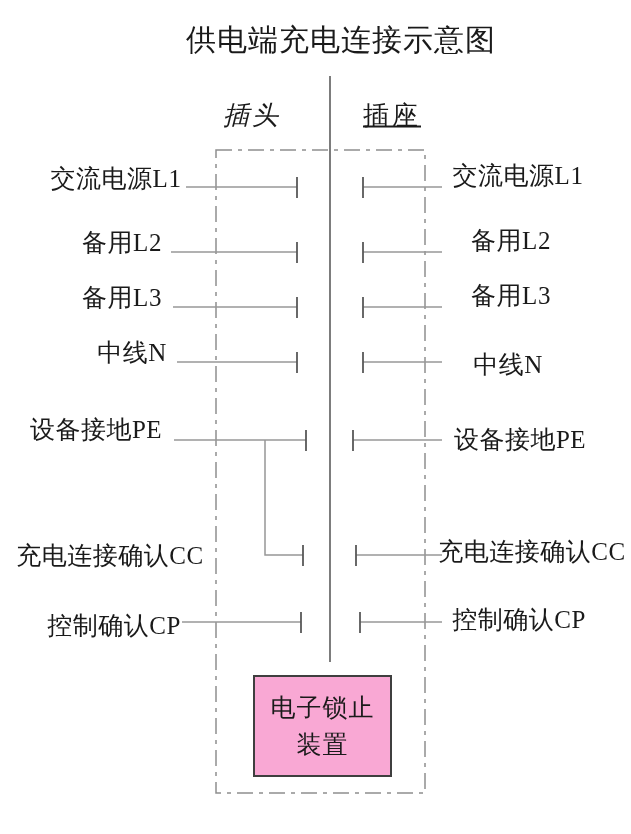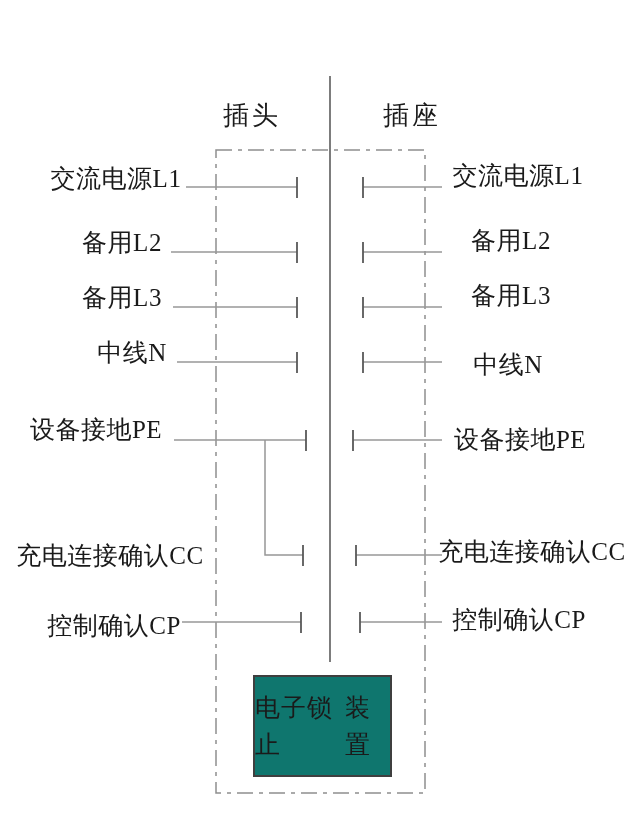--- a/index.html
+++ b/index.html
@@ -68,23 +68,23 @@
     letter-spacing: 3px;
   }
   .lock-box {
     position: absolute;
     left: 253px;
     top: 675px;
     width: 139px;
     height: 102px;
     box-sizing: border-box;
     border: 2px solid var(--c-box, #3f3f3f);
-    background: #0f766e;
+    background: #f9a8d4;
     display: flex;
-    flex-direction: row;
+    flex-direction: column;
     align-items: center;
     justify-content: center;
     font-size: 25px;
     line-height: 37px;
     letter-spacing: 1px;
   }
 </style>
 </head>
 <body>
 
@@ -126,22 +126,23 @@
 
     <line class="row-line" x1="356" y1="555" x2="442" y2="555"></line>
     <line class="tick" x1="356" y1="545" x2="356" y2="566"></line>
 
     <line class="row-line" x1="182" y1="622" x2="301" y2="622"></line>
     <line class="tick" x1="301" y1="612" x2="301" y2="633"></line>
     <line class="row-line" x1="360" y1="622" x2="442" y2="622"></line>
     <line class="tick" x1="360" y1="612" x2="360" y2="633"></line>
   </svg>
 
-  <div class="col-header" style="left:252px; top:115px;">插头</div>
-  <div class="col-header" style="left:412px; top:115px;">插座</div>
+  <div class="page-title" style="left:341px; top:40px;">供电端充电连接示意图</div>
+  <div class="col-header" style="left:252px; top:115px;font-style:italic;">插头</div>
+  <div class="col-header" style="left:392px; top:115px;text-decoration:underline;">插座</div>
 
   <div class="label" style="left:116px; top:178px;">交流电源L1</div>
   <div class="label" style="left:122px; top:242px;">备用L2</div>
   <div class="label" style="left:122px; top:297px;">备用L3</div>
   <div class="label" style="left:132px; top:352px;">中线N</div>
   <div class="label" style="left:96px;  top:429px;">设备接地PE</div>
   <div class="label" style="left:110px; top:555px;">充电连接确认CC</div>
   <div class="label" style="left:114px; top:625px;">控制确认CP</div>
 
   <div class="label" style="left:518px; top:175px;">交流电源L1</div>

